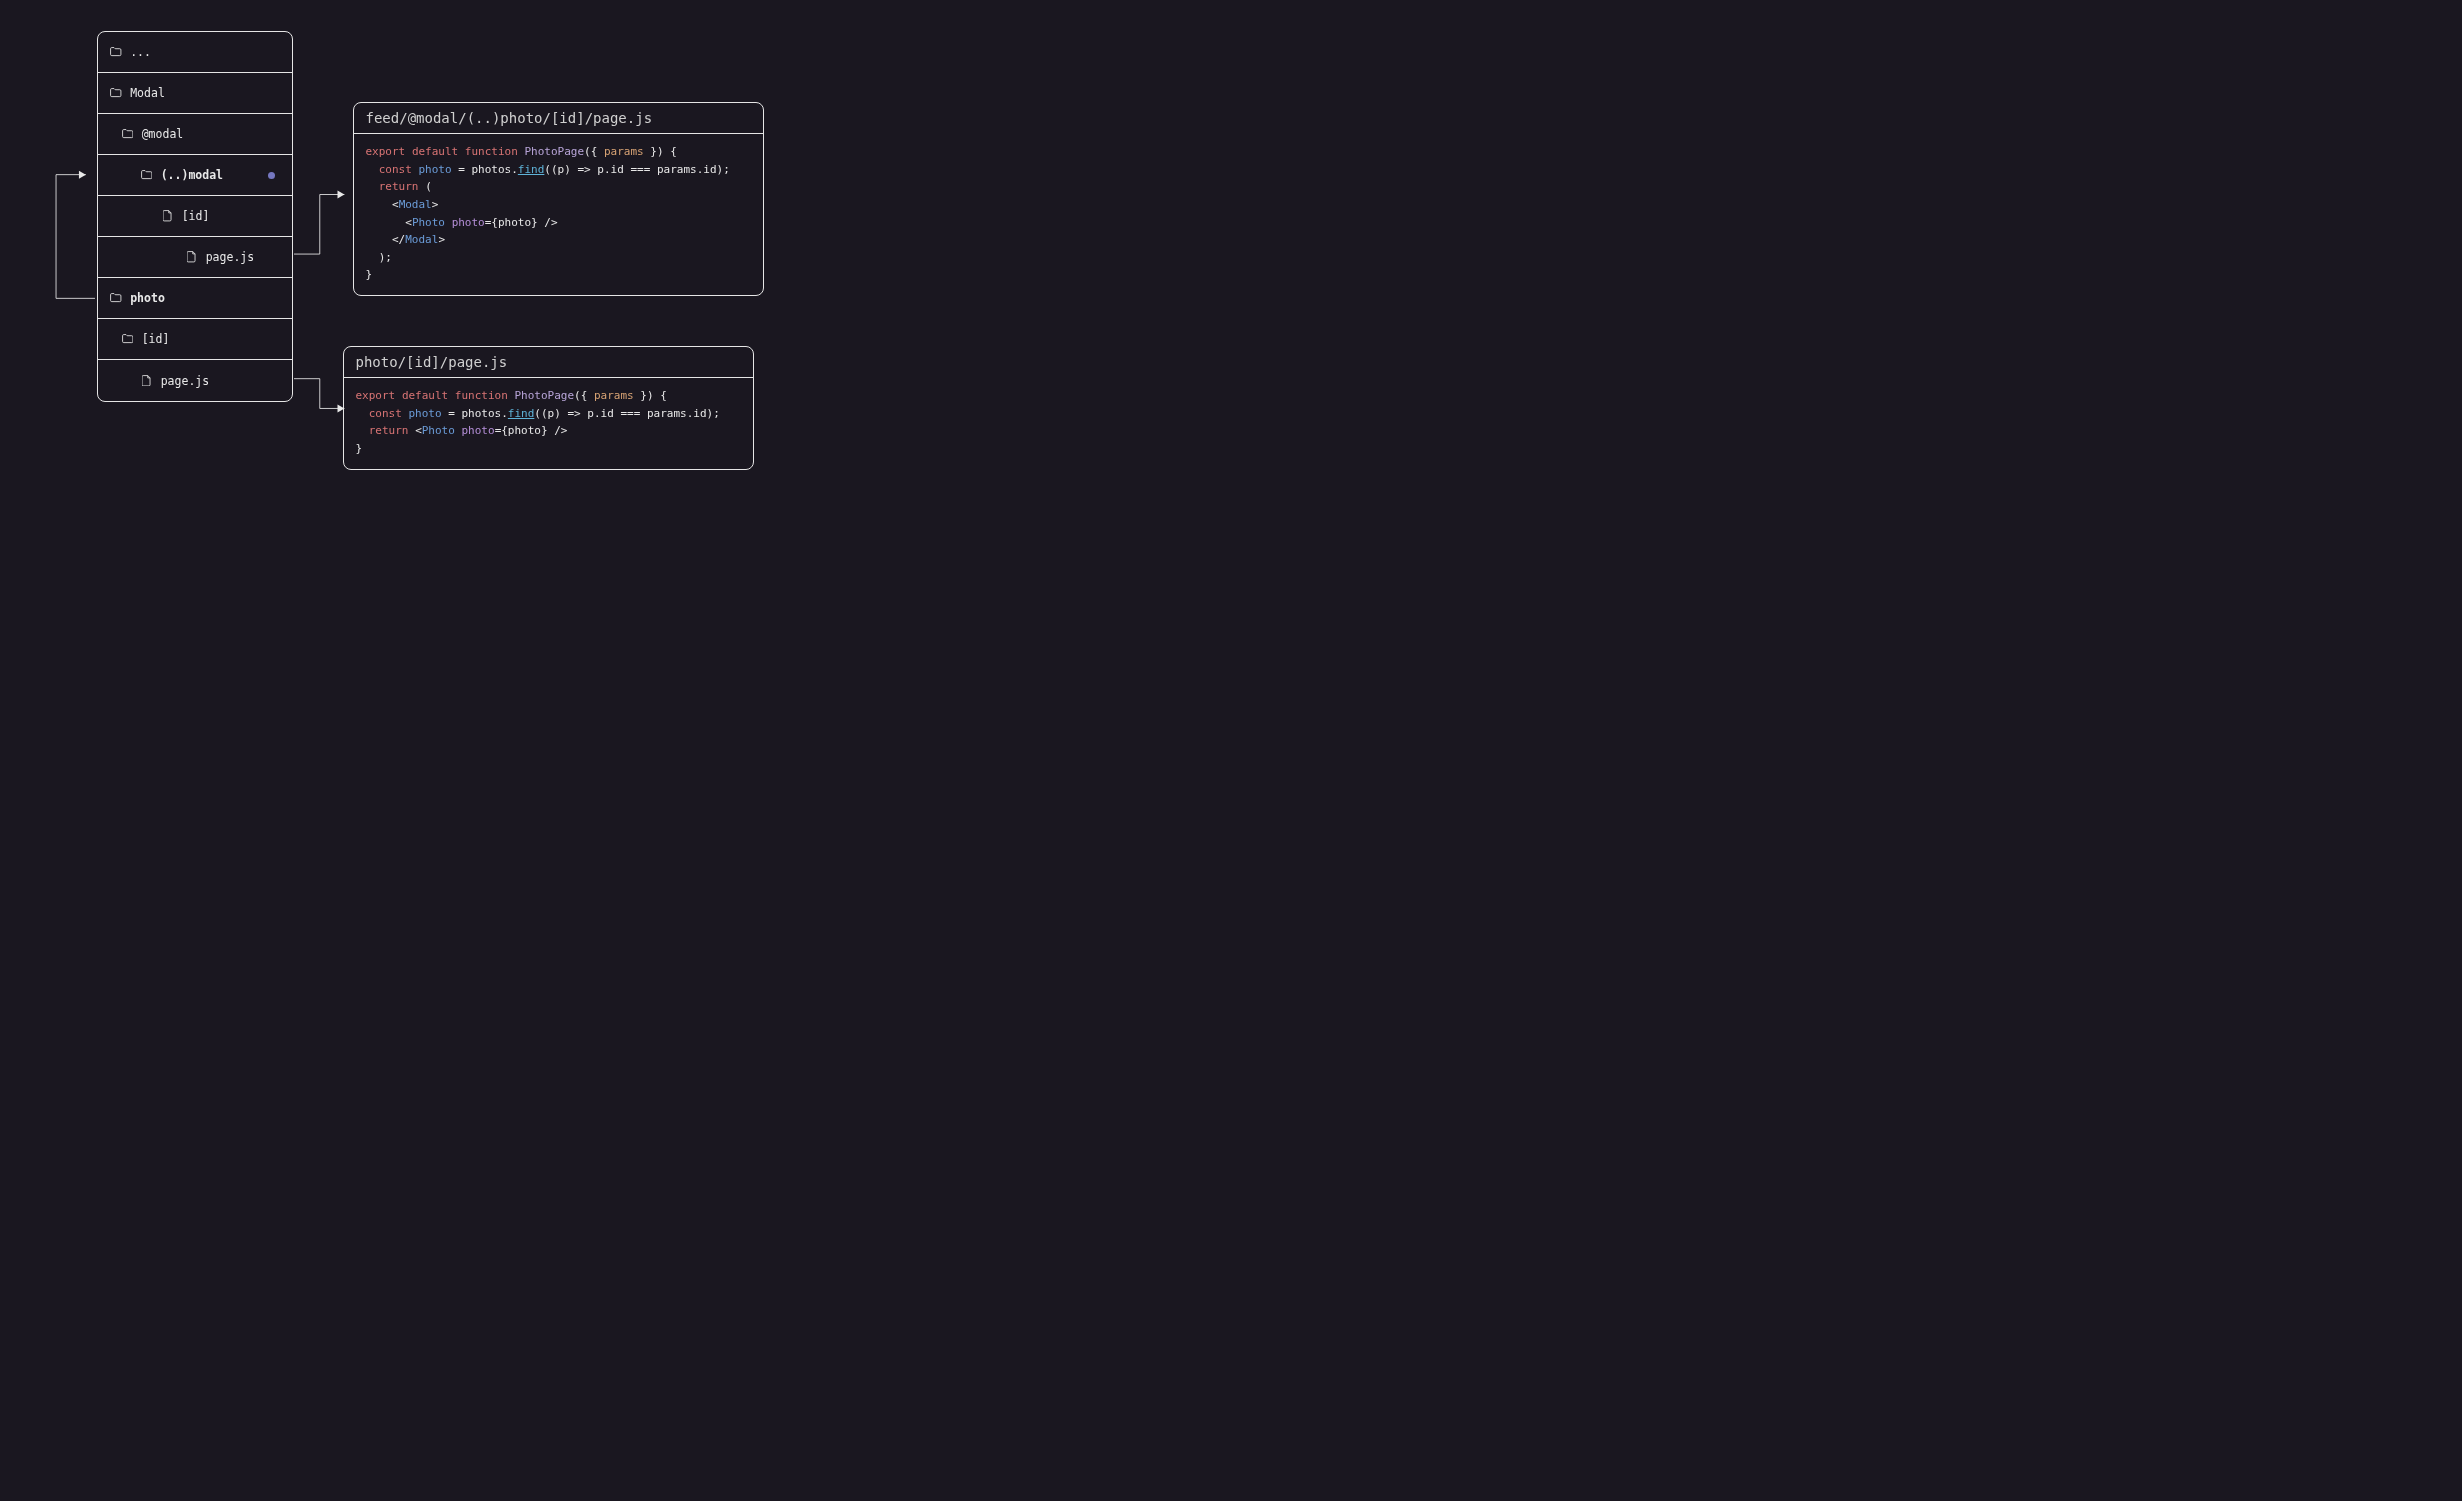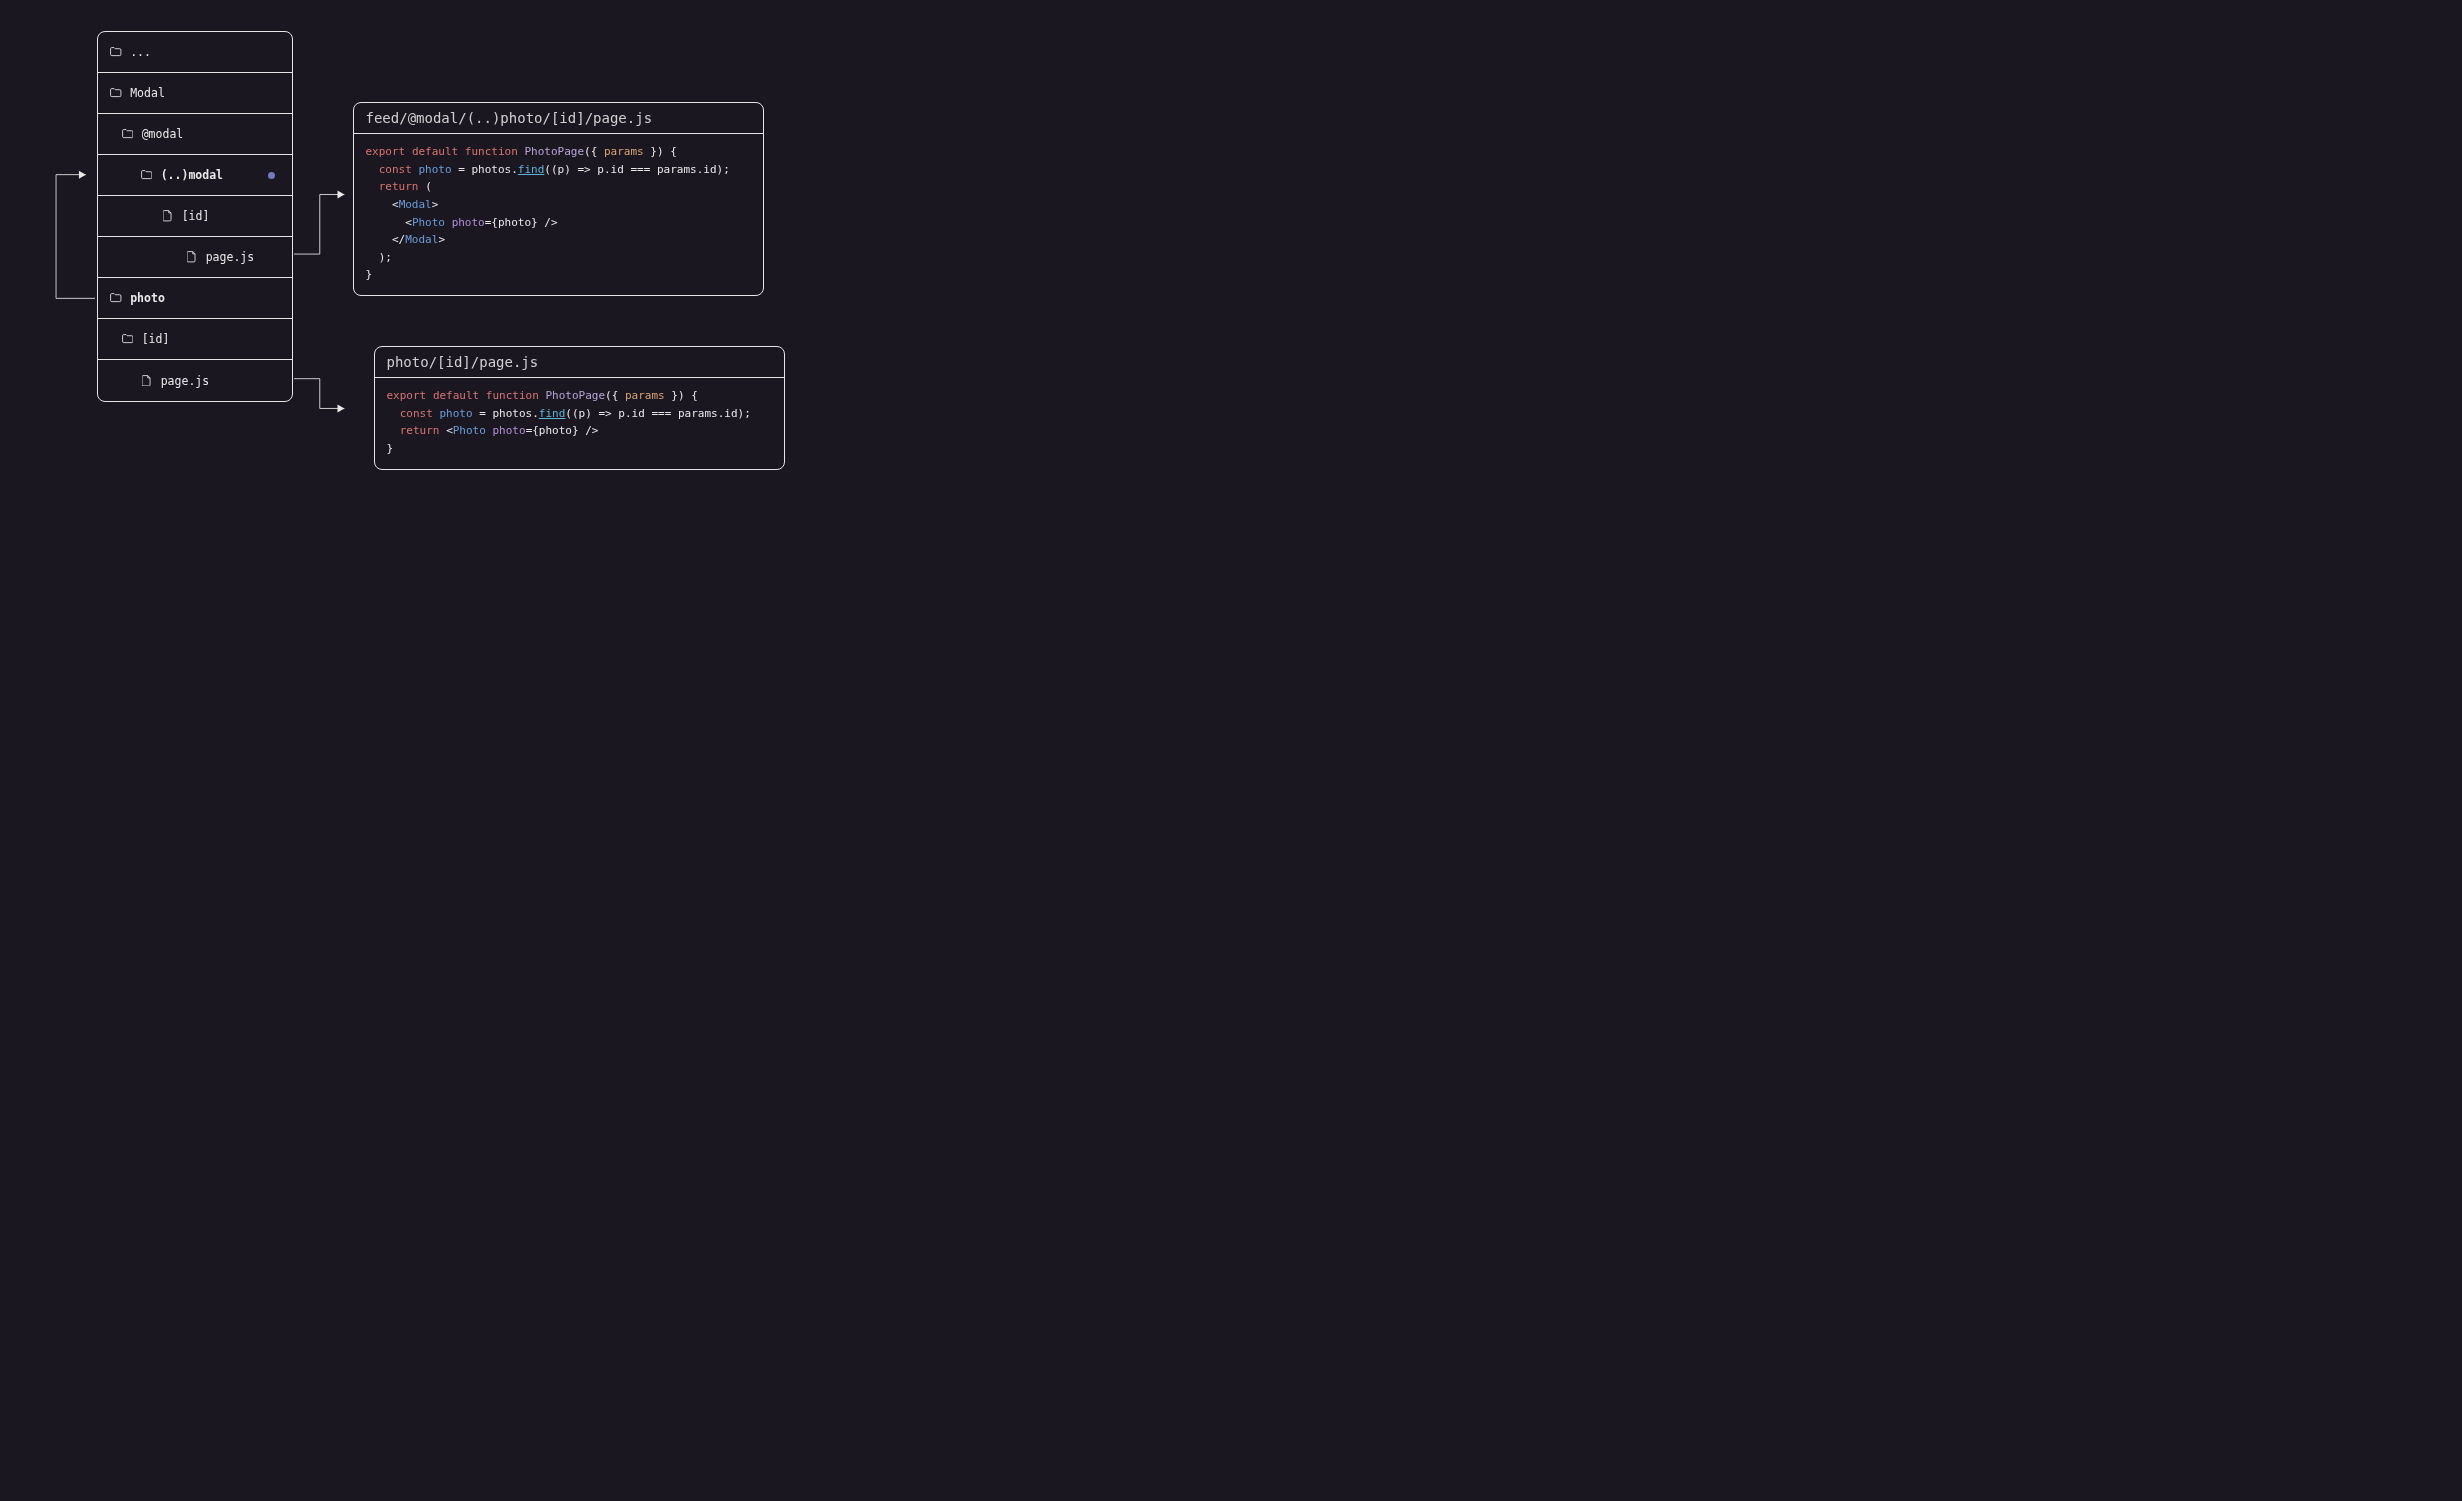--- a/index.html
+++ b/index.html
@@ -99,21 +99,21 @@
   }
   .code-body .kw-red { color: var(--kw-red); }
   .code-body .kw-blue { color: var(--kw-blue); }
   .code-body .kw-cyan { color: var(--kw-cyan); text-decoration: underline; }
   .code-body .kw-purple { color: var(--kw-purple); }
   .code-body .kw-orange { color: var(--kw-orange); }
   .code-body .fn { color: var(--fn-name); }
   .code-body .plain { color: var(--text); }
 
   #panel-modal { left: 353px; top: 102px; width: 411px; }
-  #panel-page  { left: 374px; top: 346px; width: 411px; }
+  #panel-page  { left: 343px; top: 346px; width: 411px; }
 
   
   svg.arrow { position: absolute; overflow: visible; }
   svg.arrow path, svg.arrow line {
     stroke: var(--text);
     stroke-width: 1.5;
     fill: none;
   }
   svg.arrow .head { fill: var(--text); stroke: none; }
 </style>

